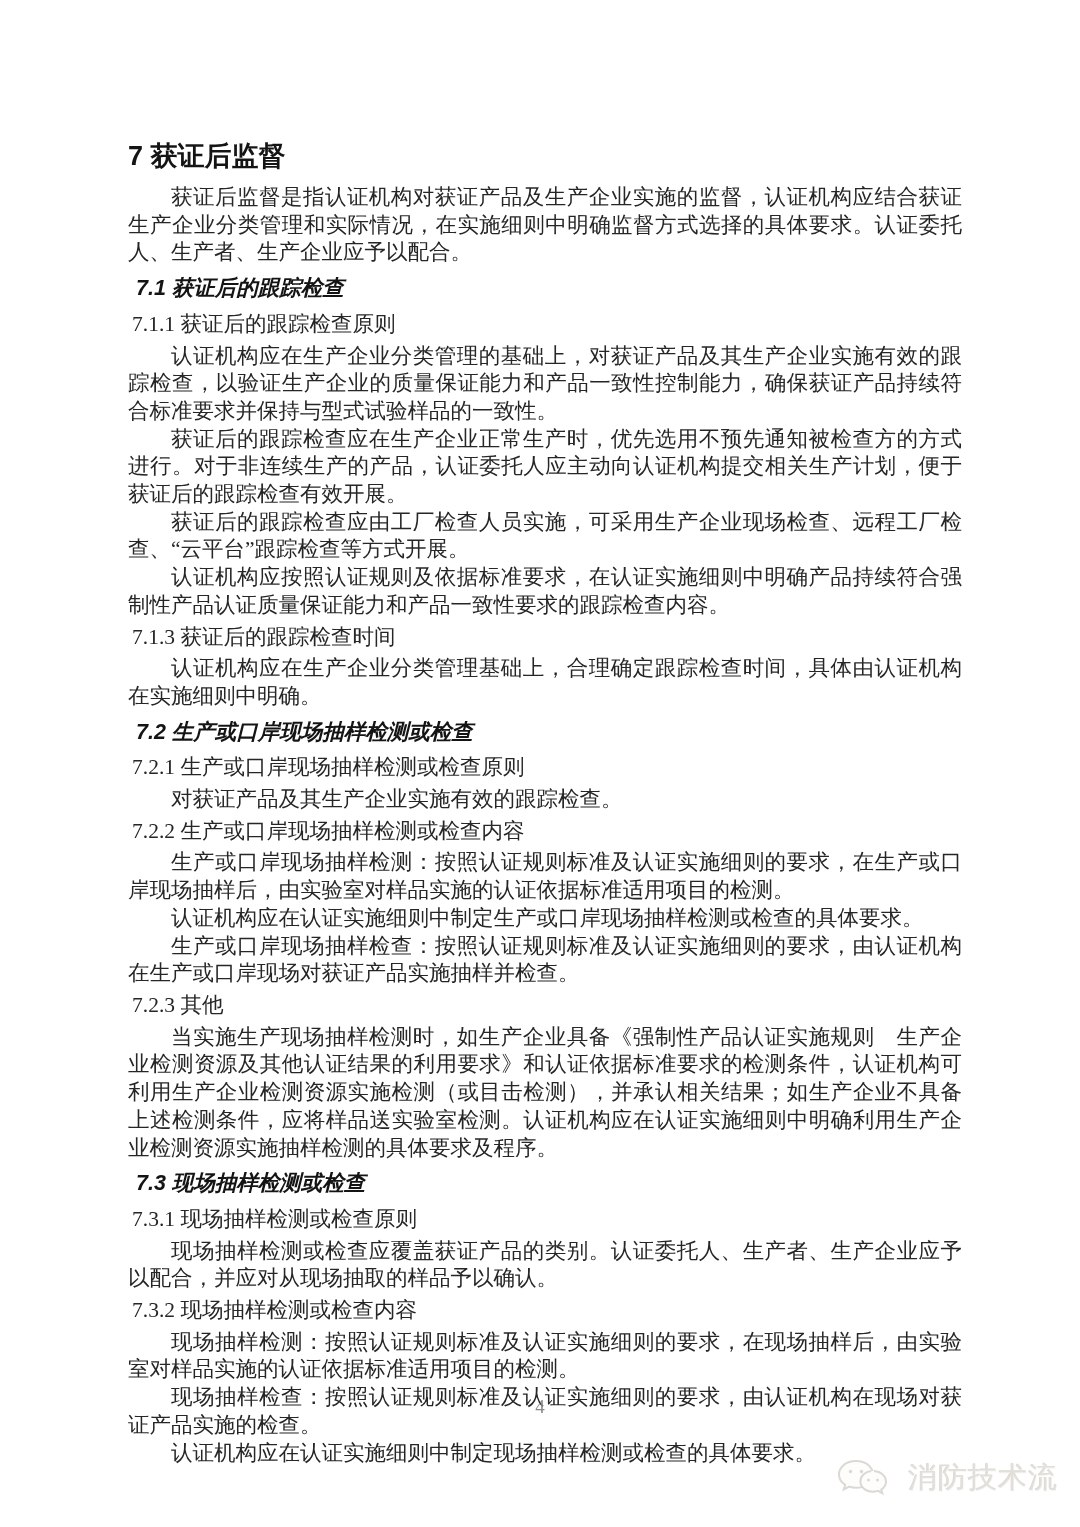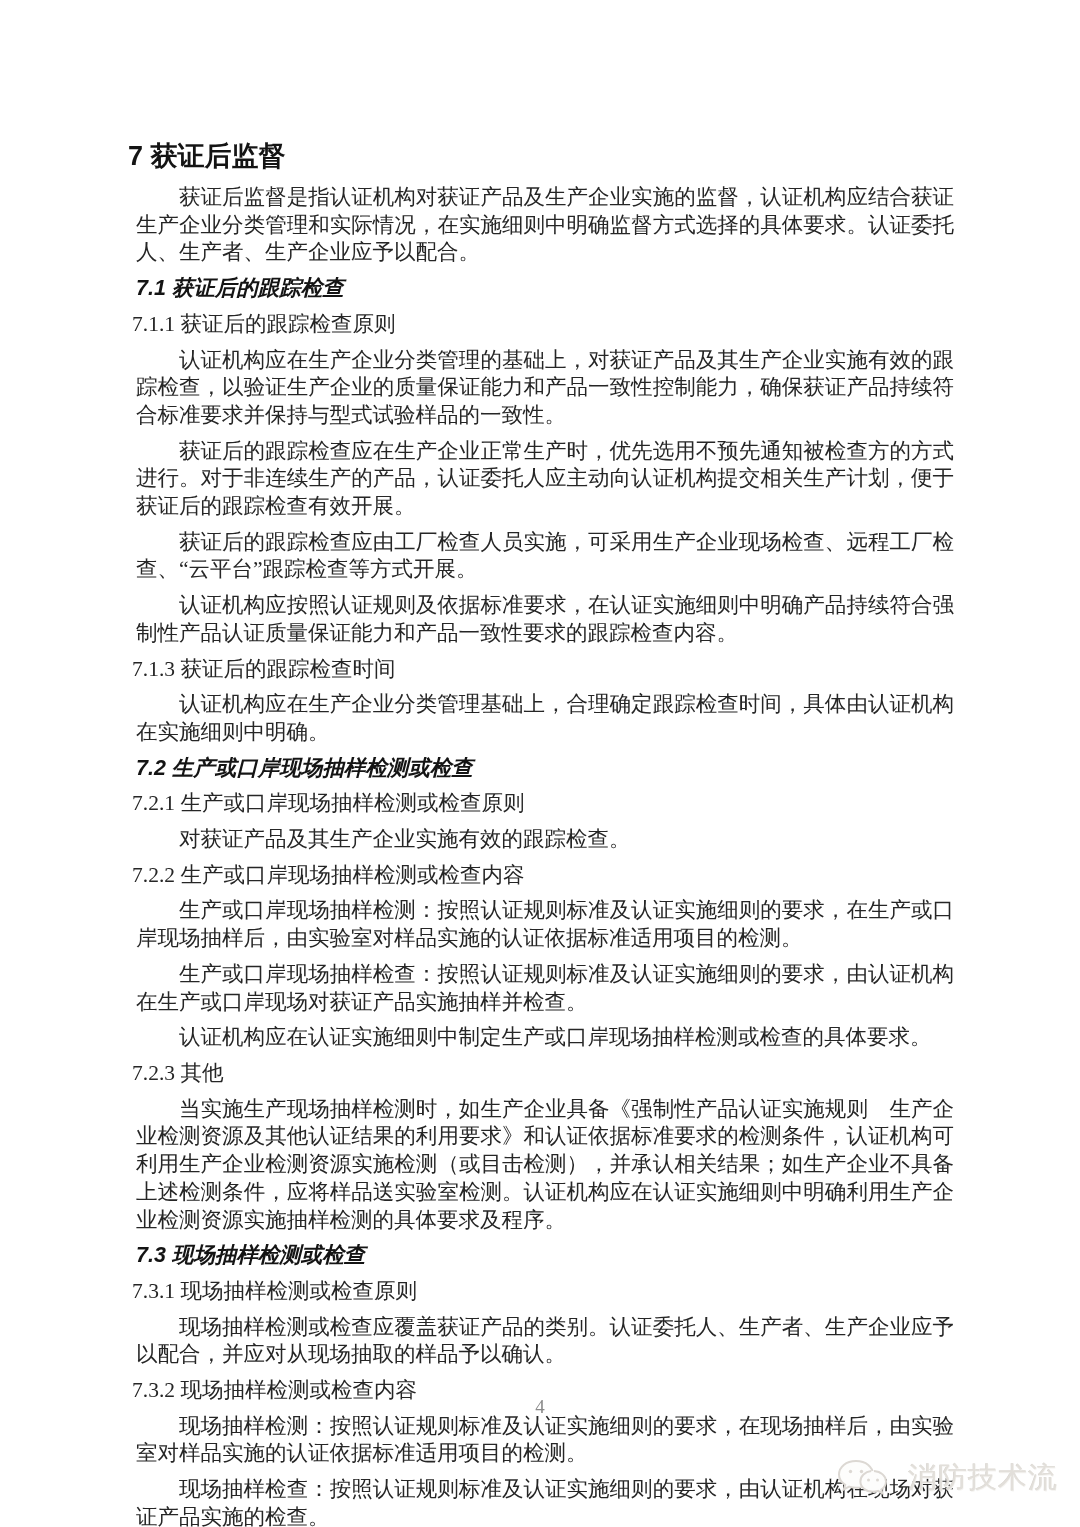--- a/index.html
+++ b/index.html
@@ -25,21 +25,21 @@
     margin:0 0 10px 0;
     font-family:"Liberation Sans","DejaVu Sans",sans-serif;
   }
   .doc .h2 {
     font-weight:bold; color:#141414;
     margin:8px;
     font-family:"Liberation Sans","DejaVu Sans",sans-serif;
     font-style:italic;
   }
   .doc .h3 { font-weight:normal; margin:4px; }
-  .doc .p  { margin:8px; text-indent:2em; }
+  .doc .p  { margin:0; text-indent:2em; }
   .page-number {
     position:absolute;
     left:0; top:1396px; width:100%;
     text-align:center;
     font-size:19px; color:#8a8a8a;
     font-family:"Liberation Serif","DejaVu Serif",serif;
   }
   .watermark {
     position:absolute;
     right:22px; bottom:28px;
@@ -66,22 +66,22 @@
       <p class="p">获证后的跟踪检查应在生产企业正常生产时，优先选用不预先通知被检查方的方式进行。对于非连续生产的产品，认证委托人应主动向认证机构提交相关生产计划，便于获证后的跟踪检查有效开展。</p>
       <p class="p">获证后的跟踪检查应由工厂检查人员实施，可采用生产企业现场检查、远程工厂检查、“云平台”跟踪检查等方式开展。</p>
       <p class="p">认证机构应按照认证规则及依据标准要求，在认证实施细则中明确产品持续符合强制性产品认证质量保证能力和产品一致性要求的跟踪检查内容。</p>
       <div class="h3">7.1.3 获证后的跟踪检查时间</div>
       <p class="p">认证机构应在生产企业分类管理基础上，合理确定跟踪检查时间，具体由认证机构在实施细则中明确。</p>
       <div class="h2">7.2 生产或口岸现场抽样检测或检查</div>
       <div class="h3">7.2.1 生产或口岸现场抽样检测或检查原则</div>
       <p class="p">对获证产品及其生产企业实施有效的跟踪检查。</p>
       <div class="h3">7.2.2 生产或口岸现场抽样检测或检查内容</div>
       <p class="p">生产或口岸现场抽样检测：按照认证规则标准及认证实施细则的要求，在生产或口岸现场抽样后，由实验室对样品实施的认证依据标准适用项目的检测。</p>
+      <p class="p">认证机构应在认证实施细则中制定生产或口岸现场抽样检测或检查的具体要求。</p>
       <p class="p">生产或口岸现场抽样检查：按照认证规则标准及认证实施细则的要求，由认证机构在生产或口岸现场对获证产品实施抽样并检查。</p>
-      <p class="p">认证机构应在认证实施细则中制定生产或口岸现场抽样检测或检查的具体要求。</p>
       <div class="h3">7.2.3 其他</div>
       <p class="p">当实施生产现场抽样检测时，如生产企业具备《强制性产品认证实施规则　生产企业检测资源及其他认证结果的利用要求》和认证依据标准要求的检测条件，认证机构可利用生产企业检测资源实施检测（或目击检测），并承认相关结果；如生产企业不具备上述检测条件，应将样品送实验室检测。认证机构应在认证实施细则中明确利用生产企业检测资源实施抽样检测的具体要求及程序。</p>
       <div class="h2">7.3 现场抽样检测或检查</div>
       <div class="h3">7.3.1 现场抽样检测或检查原则</div>
       <p class="p">现场抽样检测或检查应覆盖获证产品的类别。认证委托人、生产者、生产企业应予以配合，并应对从现场抽取的样品予以确认。</p>
       <div class="h3">7.3.2 现场抽样检测或检查内容</div>
       <p class="p">现场抽样检测：按照认证规则标准及认证实施细则的要求，在现场抽样后，由实验室对样品实施的认证依据标准适用项目的检测。</p>
       <p class="p">现场抽样检查：按照认证规则标准及认证实施细则的要求，由认证机构在现场对获证产品实施的检查。</p>
       <p class="p">认证机构应在认证实施细则中制定现场抽样检测或检查的具体要求。</p>
     </main>

